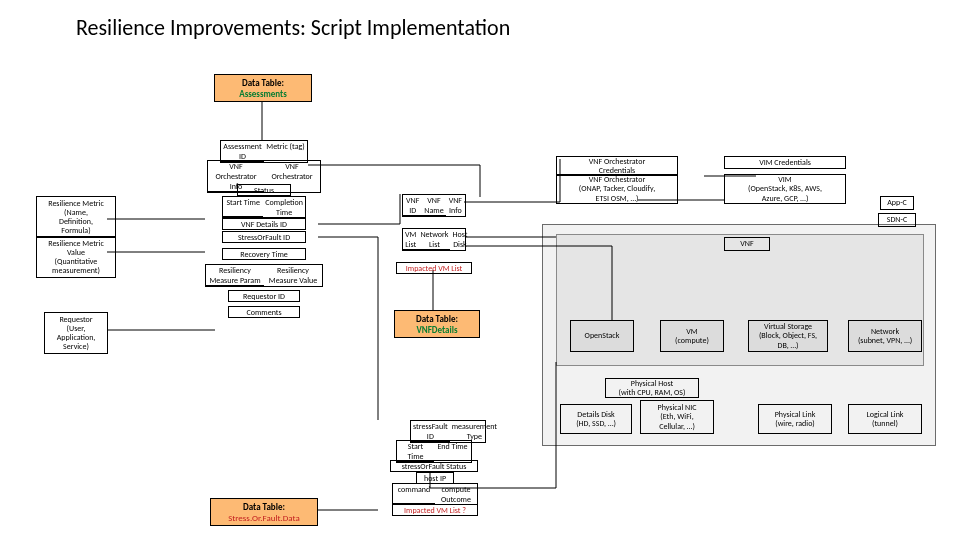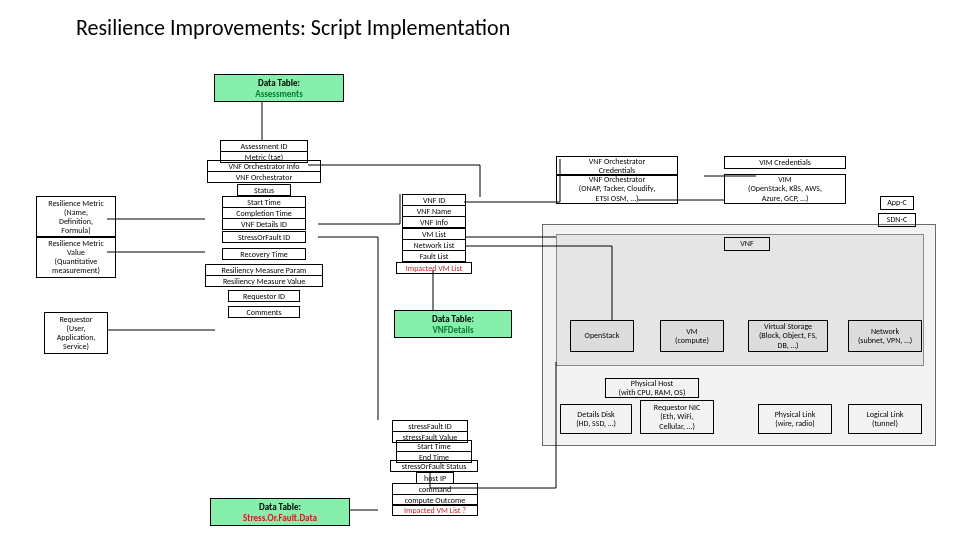--- a/index.html
+++ b/index.html
@@ -1,23 +1,23 @@
 <!DOCTYPE html>
 <html><head>
 <meta charset="utf-8">
 <style>
 html,body{margin:0;padding:0;width:960px;height:540px;font-family:Calibri,Arial,sans-serif;background:#fff;overflow:hidden}
 .title{font-size:22px;font-weight:400;padding:14px 16px 0 76px}
 .box{position:absolute;border:1px solid #000;font-size:8px;text-align:center;line-height:1.15;display:flex;flex-direction:column;justify-content:center;align-items:center}
-.tbl-title{position:absolute;border:1px solid #000;font-size:9px;font-weight:700;text-align:center;padding:2px 16px;background:#86efac}
+.tbl-title{position:absolute;border:1px solid #000;font-size:9px;font-weight:700;text-align:center;padding:2px 0;background:#fdba74}
 .tbl-title .sub{color:#0a7d33;font-weight:700}
-.tbl-title .subr{color:#c32020;font-weight:700}
+.tbl-title .subr{color:#c32020;font-weight:400}
 .cell{border-bottom:1px solid #000;width:100%;padding:0 2px;box-sizing:border-box}
 .cell:last-child{border-bottom:0}
-.stack{position:absolute;border:1px solid #000;font-size:8px;text-align:center;display:flex;flex-direction:column}
+.stack{position:absolute;border:1px solid #000;font-size:8px;text-align:center;display:flex;flex-direction:row}
 .group-outer{position:absolute;border:1px solid #6b6b6b;background:#f2f2f2}
 .group-inner{position:absolute;border:1px solid #8a8a8a;background:#e5e5e5}
 .shade{background:#dcdcdc}
 svg.conn{position:absolute;top:0;left:0;pointer-events:none}
 .red{color:#c32020}
 </style>
 </head>
 <body>
 
 <div class="title">Resilience Improvements: Script Implementation</div>
@@ -106,21 +106,21 @@
 Service)</div>
 
 <div class="stack" style="left:402px;top:194px;width:62px">
   <div class="cell">VNF ID</div>
   <div class="cell">VNF Name</div>
   <div class="cell">VNF Info</div>
 </div>
 <div class="stack" style="left:402px;top:228px;width:62px">
   <div class="cell">VM List</div>
   <div class="cell">Network List</div>
-  <div class="cell">Fault List</div>
+  <div class="cell">Host Disk</div>
 </div>
 <div class="stack" style="left:396px;top:262px;width:74px">
   <div class="cell red">Impacted VM List</div>
 </div>
 
 <div class="tbl-title" style="left:394px;top:310px;width:84px">
   <div>Data Table:</div>
   <div class="sub">VNFDetails</div>
 </div>
 
@@ -143,31 +143,31 @@
 <div class="box shade" style="left:748px;top:320px;width:78px;height:30px;white-space:pre-line">Virtual Storage
 (Block, Object, FS,
 DB, …)</div>
 <div class="box shade" style="left:848px;top:320px;width:72px;height:30px;white-space:pre-line">Network
 (subnet, VPN, …)</div>
 
 <div class="box" style="left:605px;top:378px;width:92px;height:18px;white-space:pre-line">Physical Host
 (with CPU, RAM, OS)</div>
 <div class="box" style="left:560px;top:404px;width:70px;height:28px;white-space:pre-line">Details Disk
 (HD, SSD, …)</div>
-<div class="box" style="left:640px;top:400px;width:72px;height:32px;white-space:pre-line">Requestor NIC
+<div class="box" style="left:640px;top:400px;width:72px;height:32px;white-space:pre-line">Physical NIC
 (Eth, WiFi,
 Cellular, …)</div>
 <div class="box" style="left:758px;top:404px;width:72px;height:28px;white-space:pre-line">Physical Link
 (wire, radio)</div>
 <div class="box" style="left:848px;top:404px;width:72px;height:28px;white-space:pre-line">Logical Link
 (tunnel)</div>
 
-<div class="stack" style="left:392px;top:420px;width:74px">
+<div class="stack" style="left:410px;top:420px;width:74px">
   <div class="cell">stressFault ID</div>
-  <div class="cell">stressFault Value</div>
+  <div class="cell">measurement Type</div>
 </div>
 <div class="stack" style="left:396px;top:440px;width:74px">
   <div class="cell">Start Time</div>
   <div class="cell">End Time</div>
 </div>
 <div class="stack" style="left:390px;top:460px;width:86px">
   <div class="cell">stressOrFault Status</div>
 </div>
 <div class="stack" style="left:416px;top:472px;width:36px">
   <div class="cell">host IP</div>

